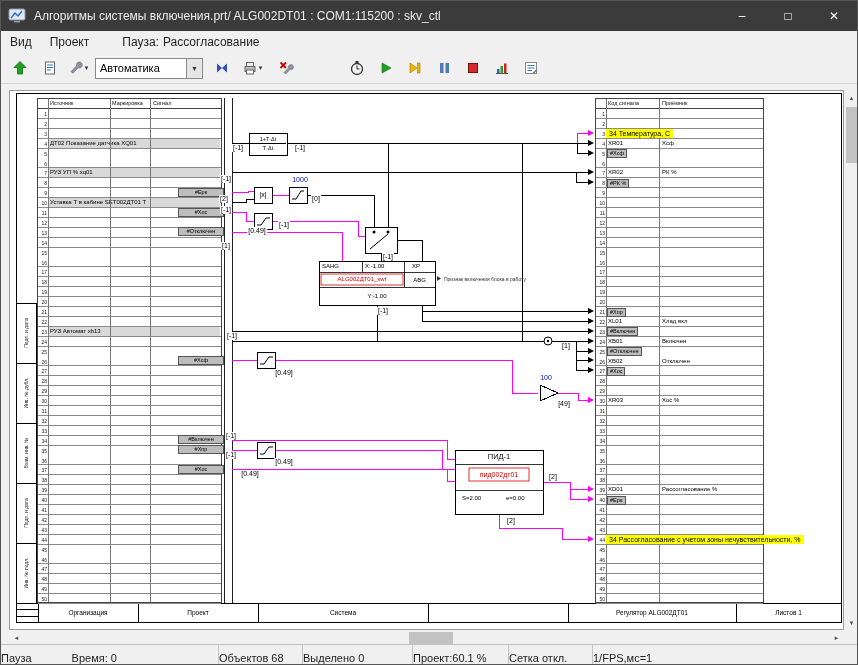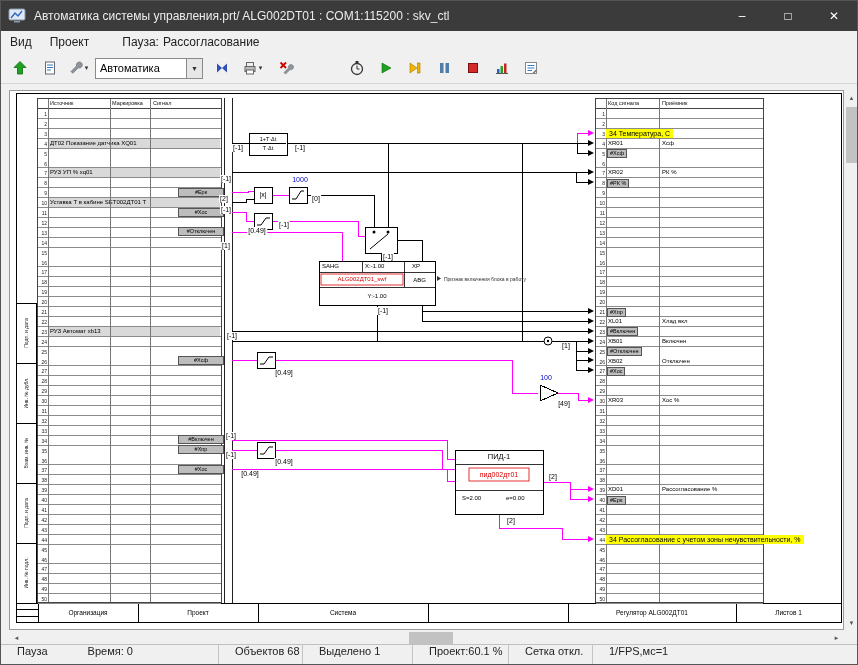--- a/index.html
+++ b/index.html
@@ -55,39 +55,39 @@
 .tbc{position:absolute;top:512px;height:20px;line-height:20px;font-size:6.5px;text-align:center;color:#000;z-index:2}
 
 .vscroll{position:absolute;left:843px;top:6px;width:15px;height:540px;background:#f0f0f0}
 .hscroll{position:absolute;left:8px;top:546px;width:835px;height:16px;background:#f0f0f0}
 .corner{position:absolute;left:843px;top:546px;width:15px;height:16px;background:#f0f0f0}
 .sbtn{position:absolute;width:15px;height:15px;display:flex;align-items:center;justify-content:center;font-size:6px;color:#555}
 .vthumb{position:absolute;left:2px;top:17px;width:11px;height:56px;background:#c2c2c2}
 .hthumb{position:absolute;left:400px;top:2px;width:44px;height:12px;background:#c2c2c2}
 
 .statusbar{position:absolute;bottom:0;left:0;right:0;height:20px;background:#f0f0f0;border-top:1px solid #c0c0c0;display:flex;align-items:center;font-size:11px;color:#222}
-.seg{height:100%;display:flex;align-items:flex-start;padding-left:16px;border-right:1px solid #c4c4c4;white-space:nowrap}
+.seg{height:100%;display:flex;align-items:flex-end;padding-left:0;border-right:1px solid #c4c4c4;white-space:nowrap}
 .s0{width:218px}.s1{width:84px}.s2{width:110px}.s3{width:96px}.s4{width:84px}.s5{width:170px}.s6{flex:1;border-right:none}
 .stime{margin-left:40px}
 .green{color:#007700}
 </style>
 </head>
 <body>
 
 <div class="window">
 
   <div class="titlebar">
     <span class="appicon">
       <svg width="18" height="16">
           <rect x="1" y="1" width="16" height="11" rx="1.5" fill="#dfe8f2" stroke="#8899aa"></rect>
           <path d="M3,10 L7,5 L10,8 L14,3" stroke="#2a62c8" fill="none" stroke-width="1.3"></path>
           <rect x="6" y="13" width="6" height="1.5" fill="#8899aa"></rect>
         </svg>
     </span>
-    <span class="title">Автоматика системы управления.prt/ ALG002DT01   : COM1:115200 : skv_ctl</span>
+    <span class="title">Алгоритмы системы включения.prt/ ALG002DT01   : COM1:115200 : skv_ctl</span>
     <div class="winbtns">
       <div class="winbtn">–</div>
       <div class="winbtn">□</div>
       <div class="winbtn">✕</div>
     </div>
   </div>
 
   <div class="menubar">
       <div class="menu-item">Вид</div>
       <div class="menu-item">Проект</div>
@@ -494,19 +494,19 @@
     </div>
     <div class="corner"></div>
   </div>
 
   <div class="statusbar">
     <div class="seg s0">
       <span>Пауза</span>
       <span class="stime">Время: 0</span>
     </div>
     <div class="seg s1">Объектов 68</div>
-    <div class="seg s2">Выделено 1</div>
+    <div class="seg s2">Выделено 0</div>
     <div class="seg s3">Проект:60.1 %</div>
     <div class="seg s4">Сетка откл.</div>
     <div class="seg s6">1/FPS,мс=1</div>
   </div>
 
 </div>
 
 </body></html>

